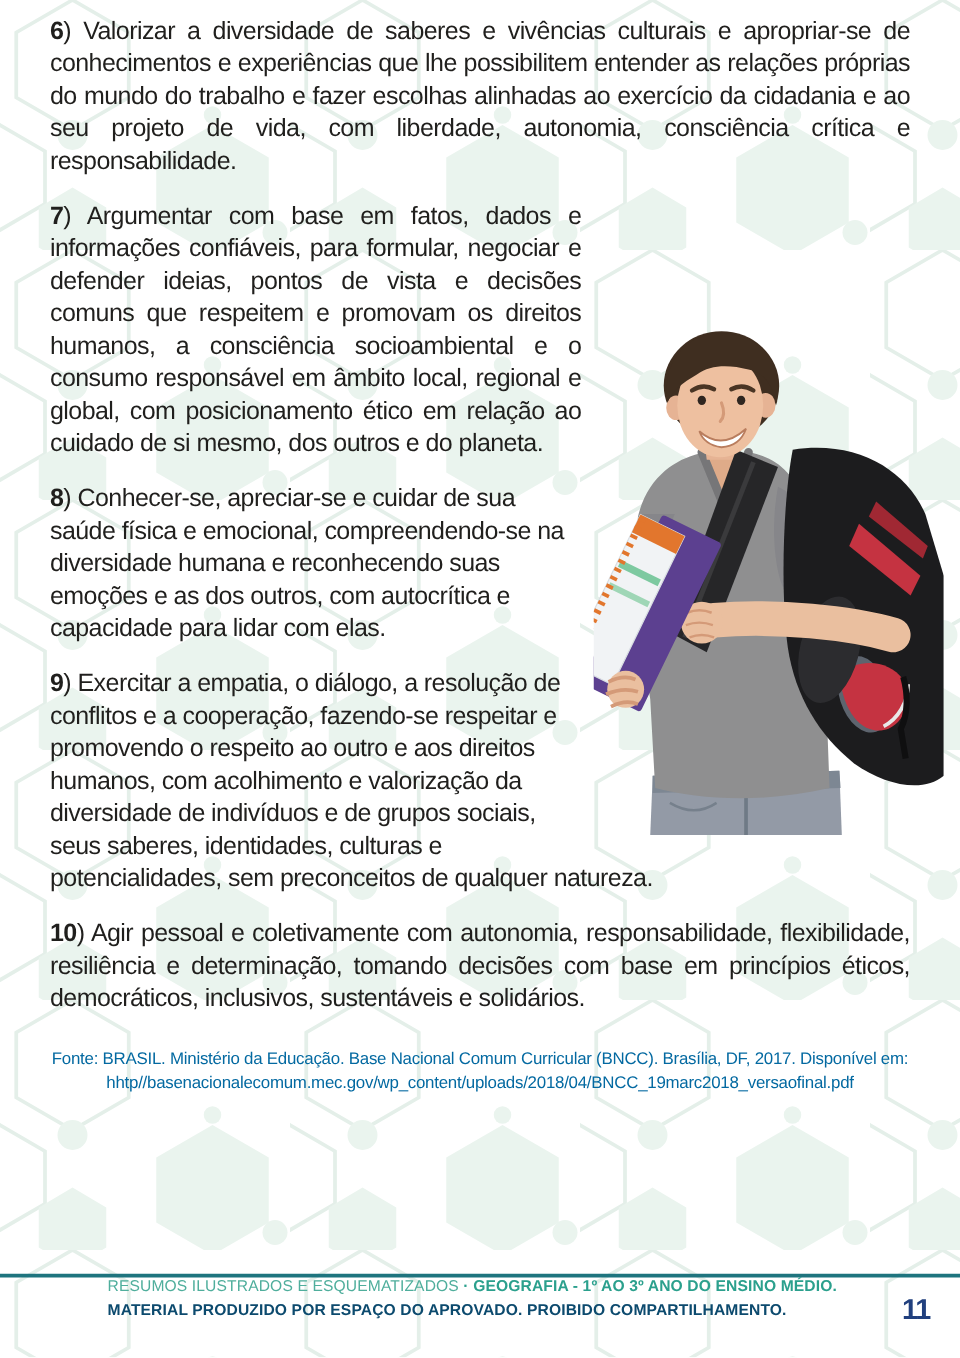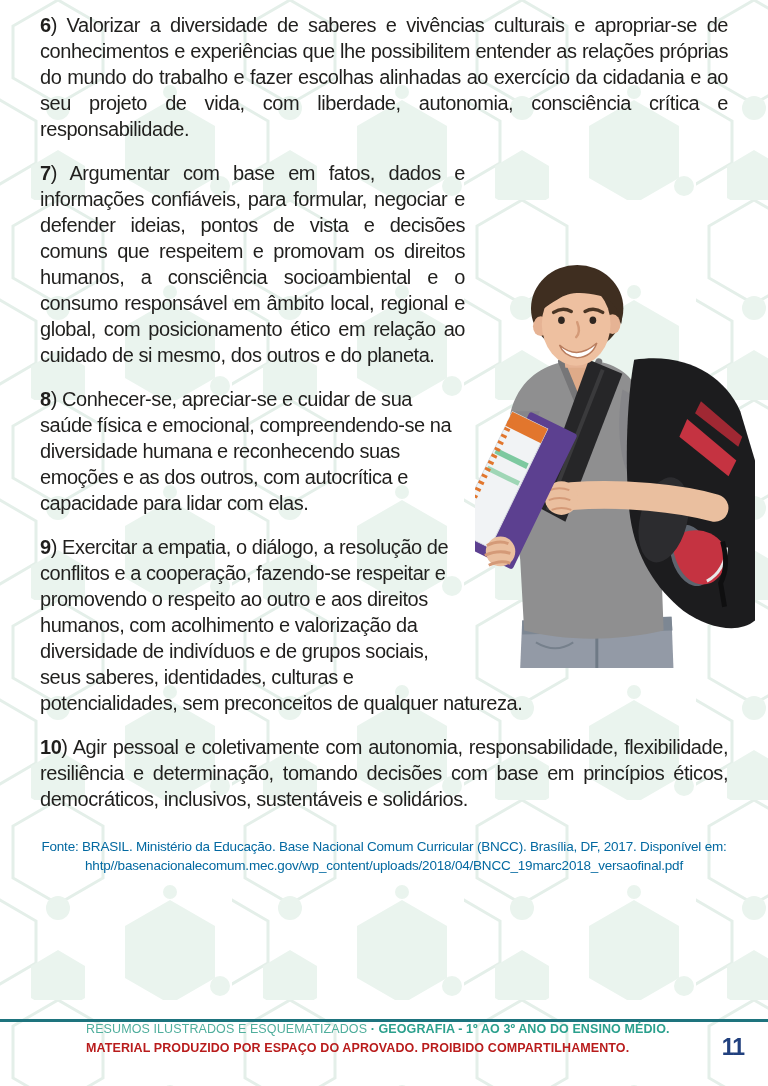--- a/index.html
+++ b/index.html
@@ -21,21 +21,21 @@
   }
   .photo-float svg{display:block;}
   .source{
     margin-top:25px;text-align:center;font-size:13.5px;line-height:19px;
     color:#0369a1;letter-spacing:-0.2px;
   }
   .footer-rule{position:absolute;left:0;right:0;top:1019px;height:3px;background:#1e747e;z-index:2;}
   .footer-text{position:absolute;left:48px;top:1020px;z-index:2;line-height:19px;font-size:12.5px;letter-spacing:0.1px;margin-left:38px;}
   .series{color:#4fae9c;font-weight:normal;}
   .subject{color:#2ba08d;font-weight:bold;}
-  .notice{color:#b91c1c;font-weight:bold;}
+  .notice{color:#0c4a6e;font-weight:bold;}
   .pagenum{
     position:absolute;right:24px;top:1034px;z-index:2;font-size:23px;font-weight:bold;
     color:#21407e;letter-spacing:-1px;
   }
 </style>
 </head>
 <body>
 
 <div class="page">
 

